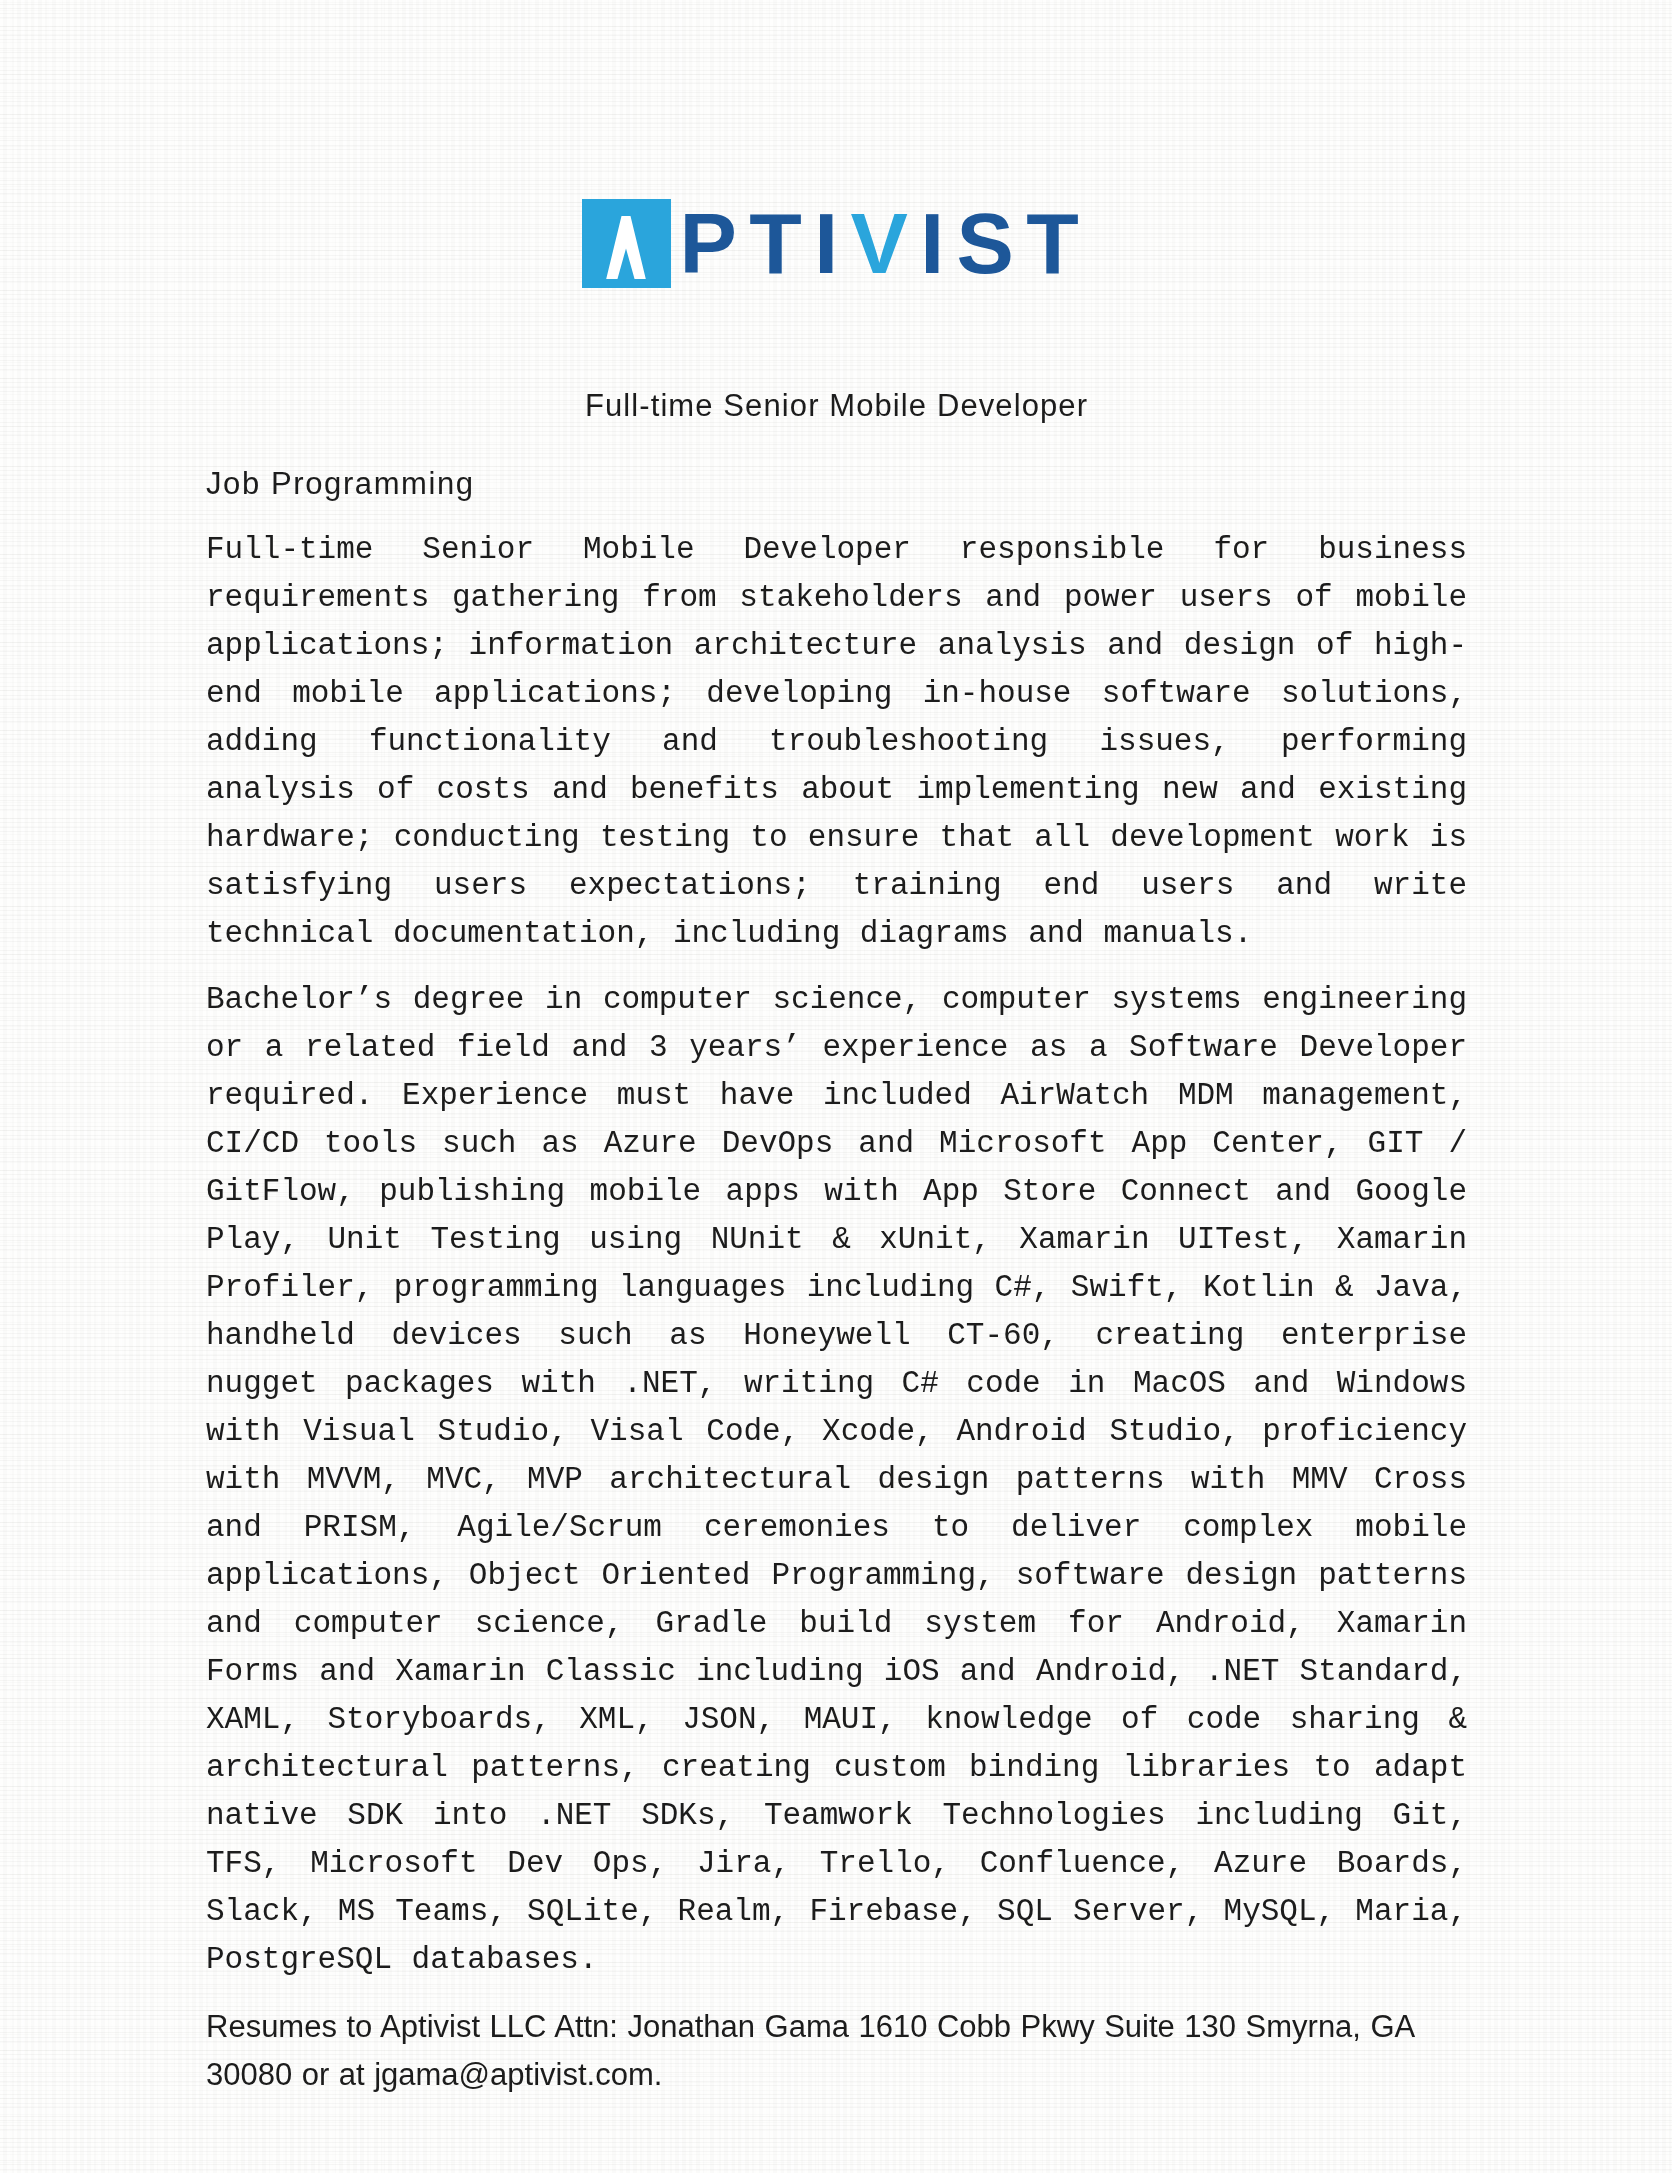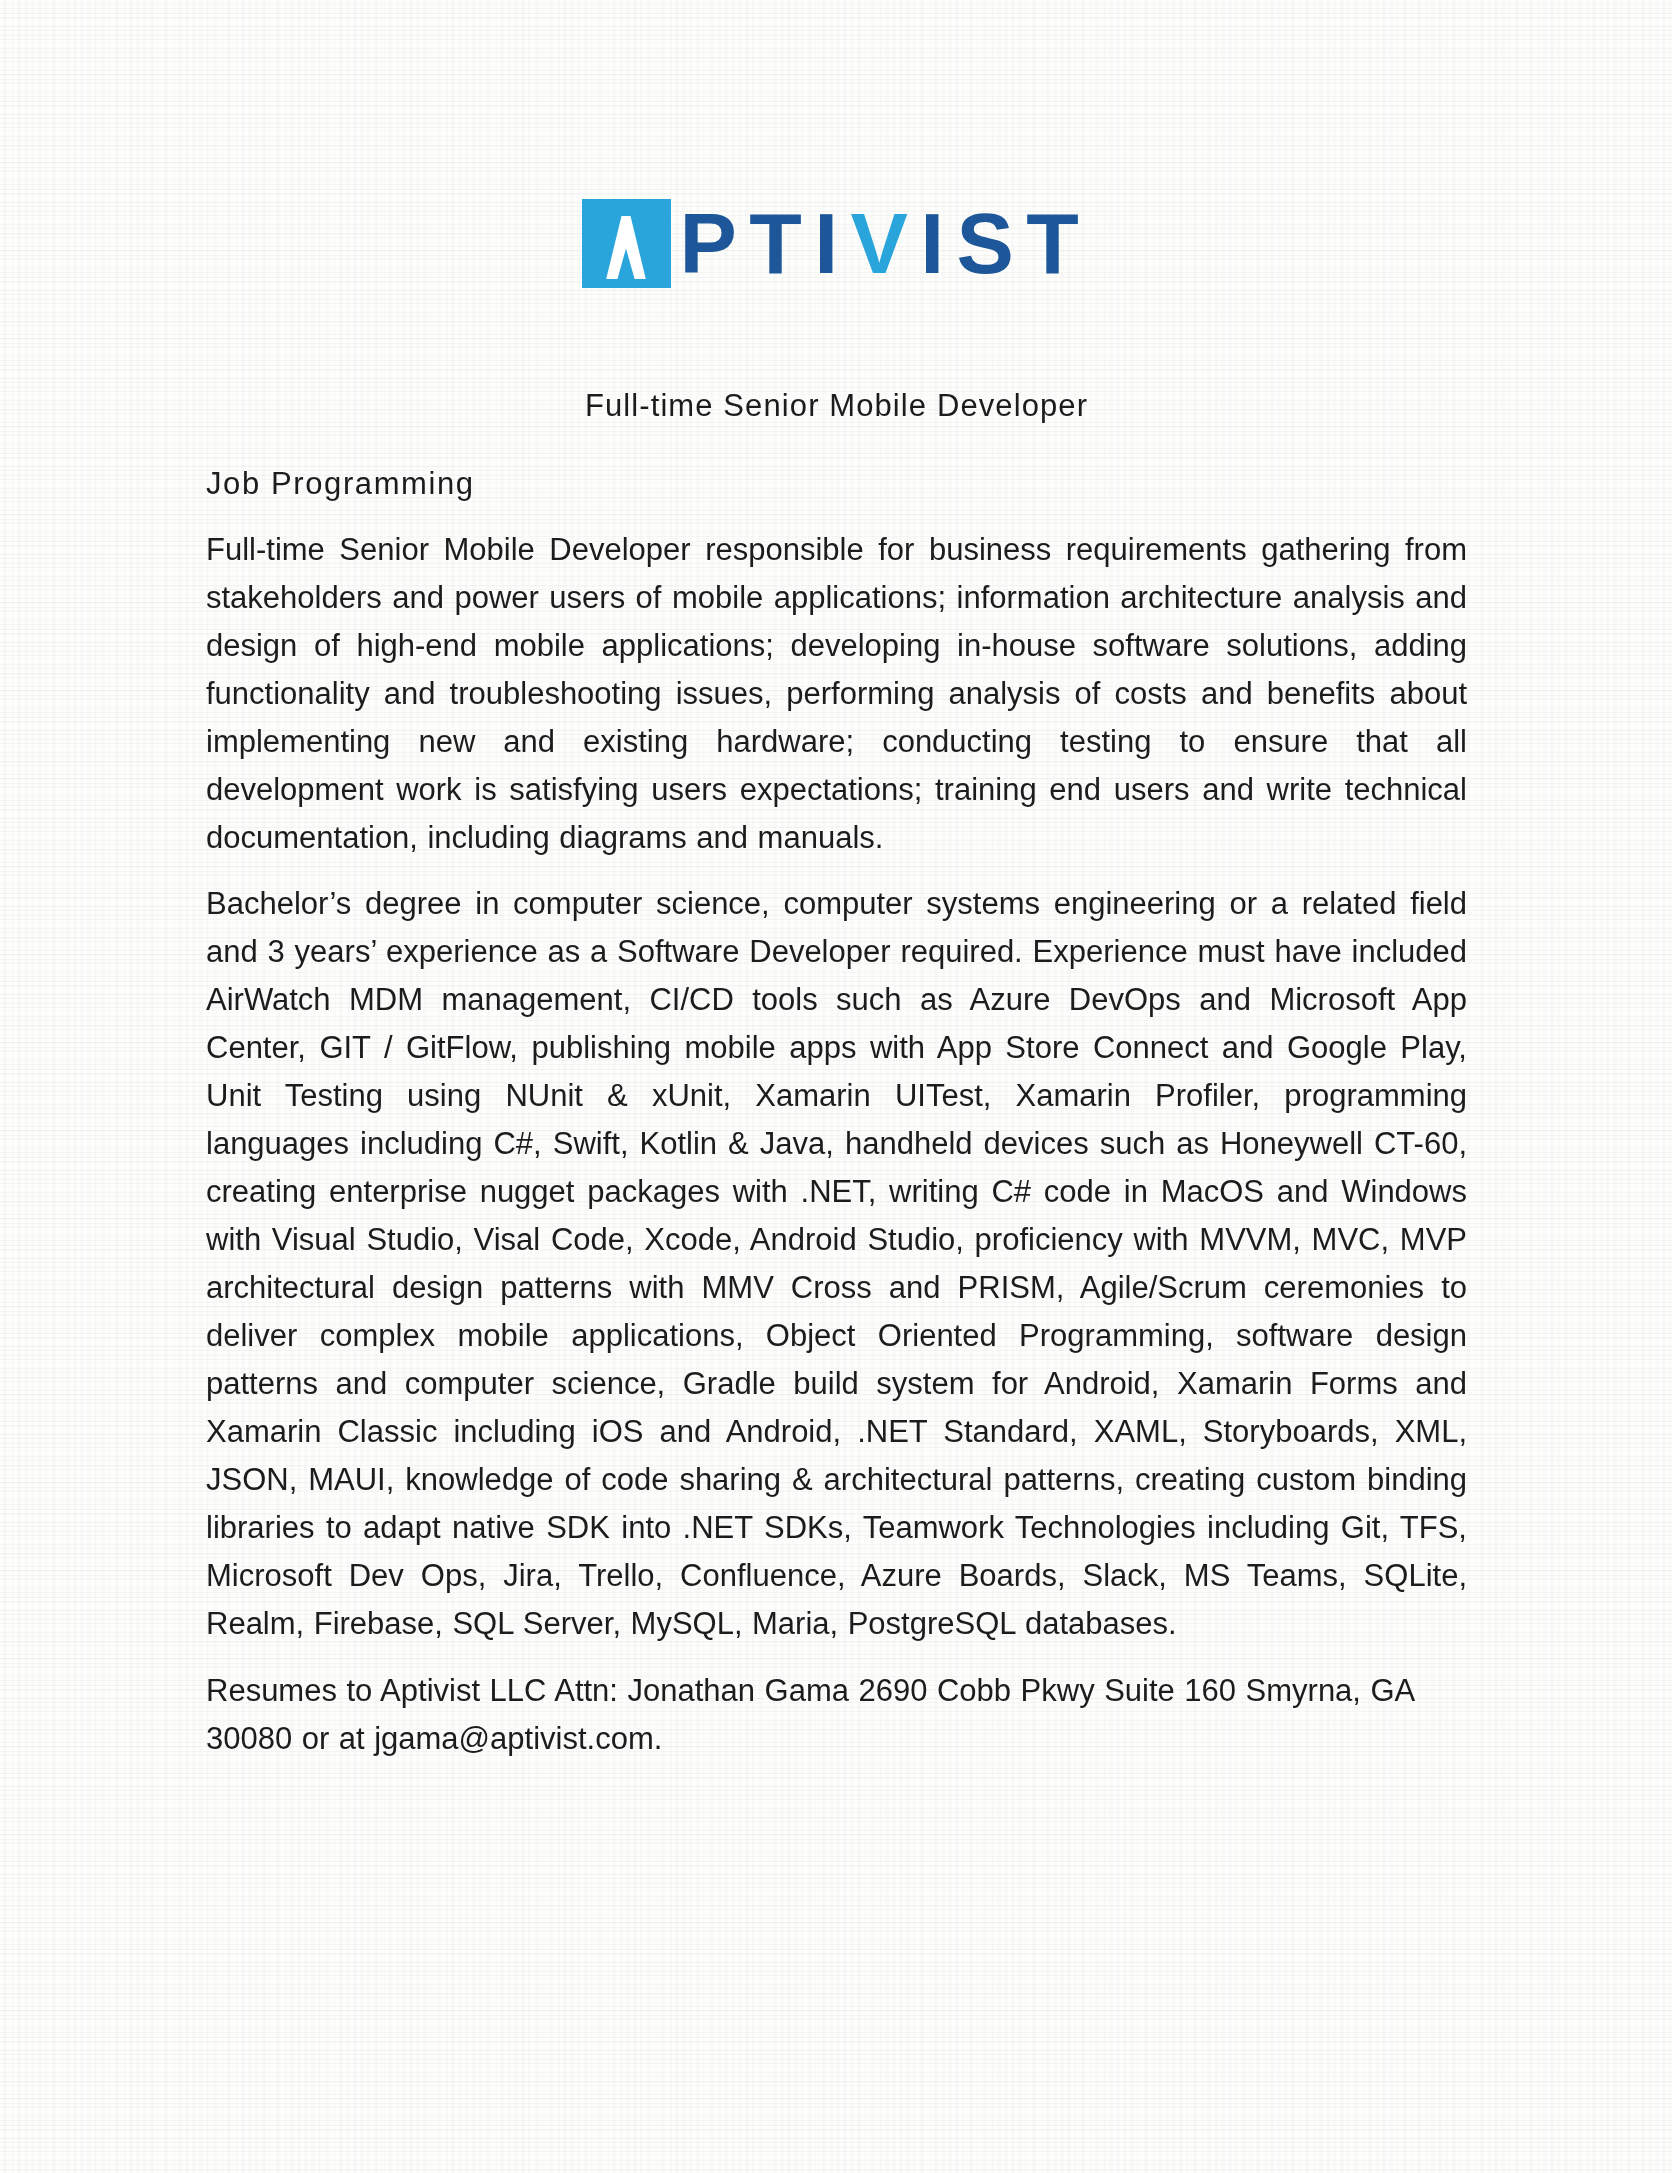--- a/index.html
+++ b/index.html
@@ -80,20 +80,21 @@
     letter-spacing: 1.6px;
     margin-bottom: 17.6px;
   }
   .body {
     margin-bottom: 18.5px;
     word-spacing: 0.9px;
   }
   .body.just {
     text-align: justify;
     text-justify: inter-word;
+    font-family: Liberation Mono, monospace;
   }
   .closing {
     margin-bottom: 0;
     max-width: 1226px;
   }
 </style>
 </head>
 <body>
 
 <div class="page">
@@ -118,16 +119,16 @@
   <p class="title">Full-time Senior Mobile Developer</p>
 
 
   <p class="heading">Job Programming</p>
 
   <p class="body just">Full-time Senior Mobile Developer responsible for business requirements gathering from stakeholders and power users of mobile applications; information architecture analysis and design of high-end mobile applications; developing in-house software solutions, adding functionality and troubleshooting issues, performing analysis of costs and benefits about implementing new and existing hardware; conducting testing to ensure that all development work is satisfying users expectations; training end users and write technical documentation, including diagrams and manuals.</p>
 
 
   <p class="body just">Bachelor’s degree in computer science, computer systems engineering or a related field and 3 years’ experience as a Software Developer required. Experience must have included AirWatch MDM management, CI/CD tools such as Azure DevOps and Microsoft App Center, GIT / GitFlow, publishing mobile apps with App Store Connect and Google Play, Unit Testing using NUnit &amp; xUnit, Xamarin UITest, Xamarin Profiler, programming languages including C#, Swift, Kotlin &amp; Java, handheld devices such as Honeywell CT-60, creating enterprise nugget packages with .NET, writing C# code in MacOS and Windows with Visual Studio, Visal Code, Xcode, Android Studio, proficiency with MVVM, MVC, MVP architectural design patterns with MMV Cross and PRISM, Agile/Scrum ceremonies to deliver complex mobile applications, Object Oriented Programming, software design patterns and computer science, Gradle build system for Android, Xamarin Forms and Xamarin Classic including iOS and Android, .NET Standard, XAML, Storyboards, XML, JSON, MAUI, knowledge of code sharing &amp; architectural patterns, creating custom binding libraries to adapt native SDK into .NET SDKs, Teamwork Technologies including Git, TFS, Microsoft Dev Ops, Jira, Trello, Confluence, Azure Boards, Slack, MS Teams, SQLite, Realm, Firebase, SQL Server, MySQL, Maria, PostgreSQL databases.</p>
 
-  <p class="body closing">Resumes to Aptivist LLC Attn: Jonathan Gama 2690 Cobb Pkwy Suite 160 Smyrna, GA 30080 or at jgama@aptivist.com.</p>
+  <p class="body closing">Resumes to Aptivist LLC Attn: Jonathan Gama 1610 Cobb Pkwy Suite 130 Smyrna, GA 30080 or at jgama@aptivist.com.</p>
 
 </div>
 
 
 </body></html>

